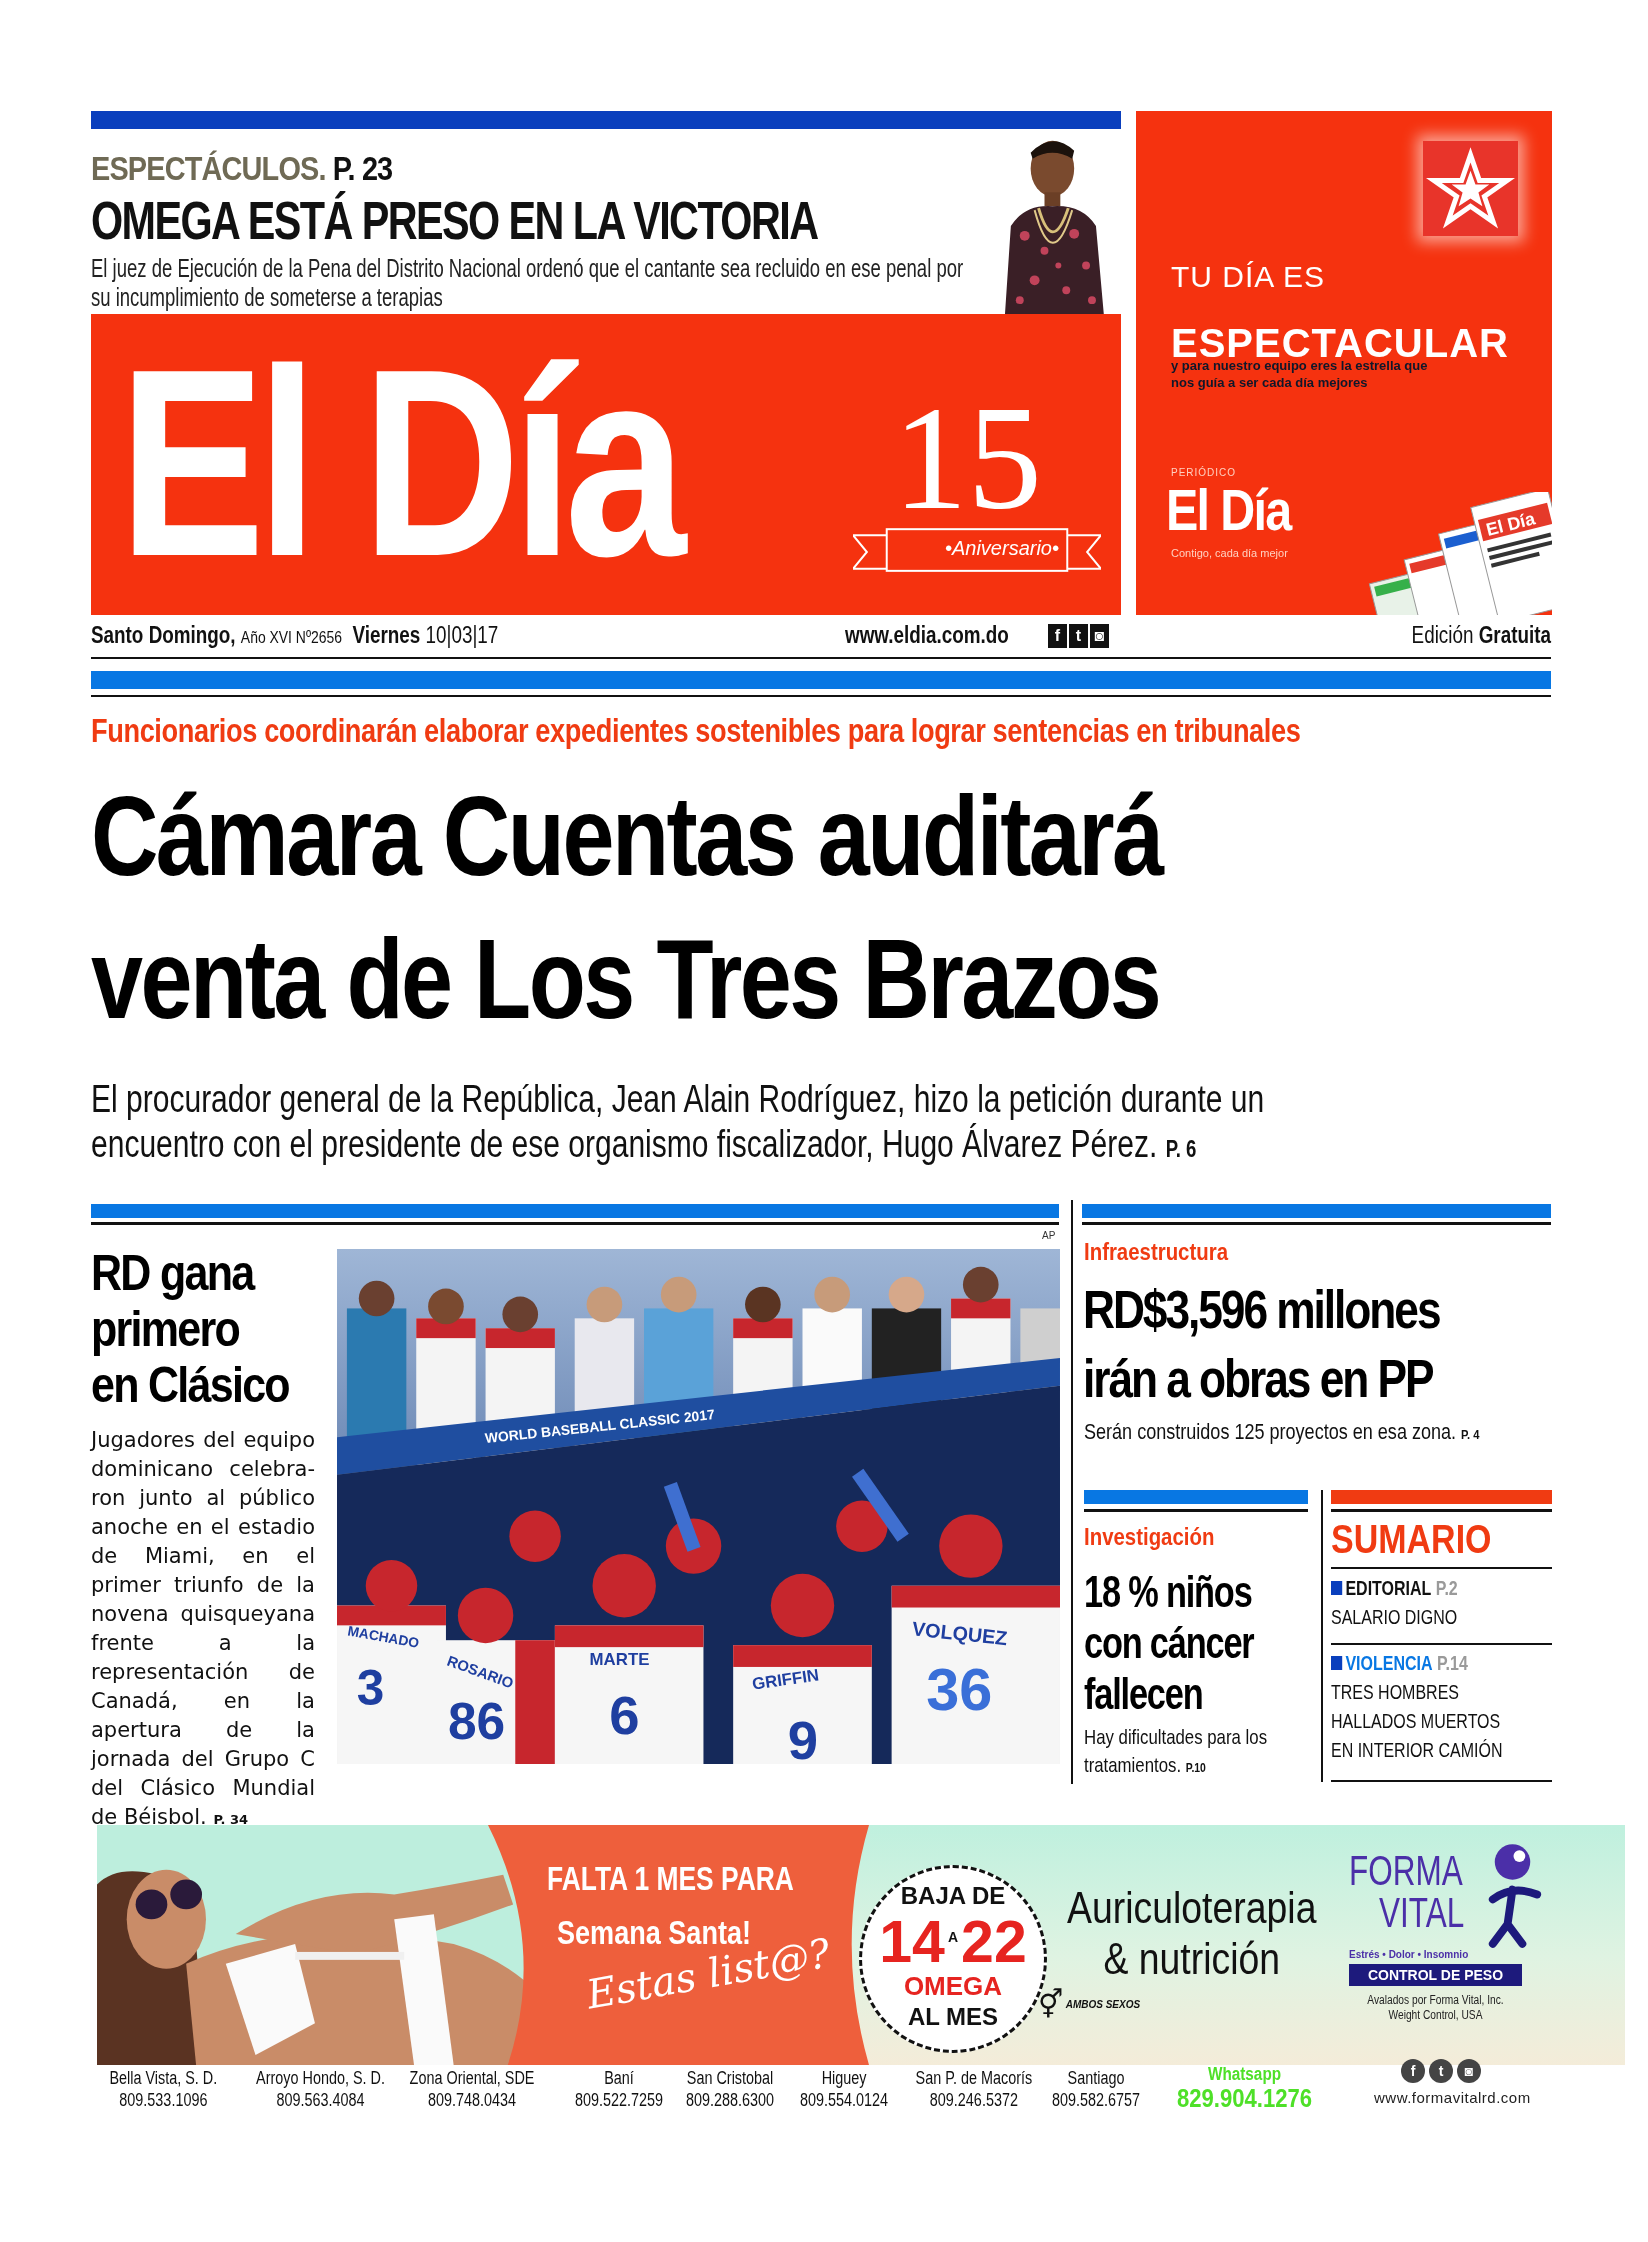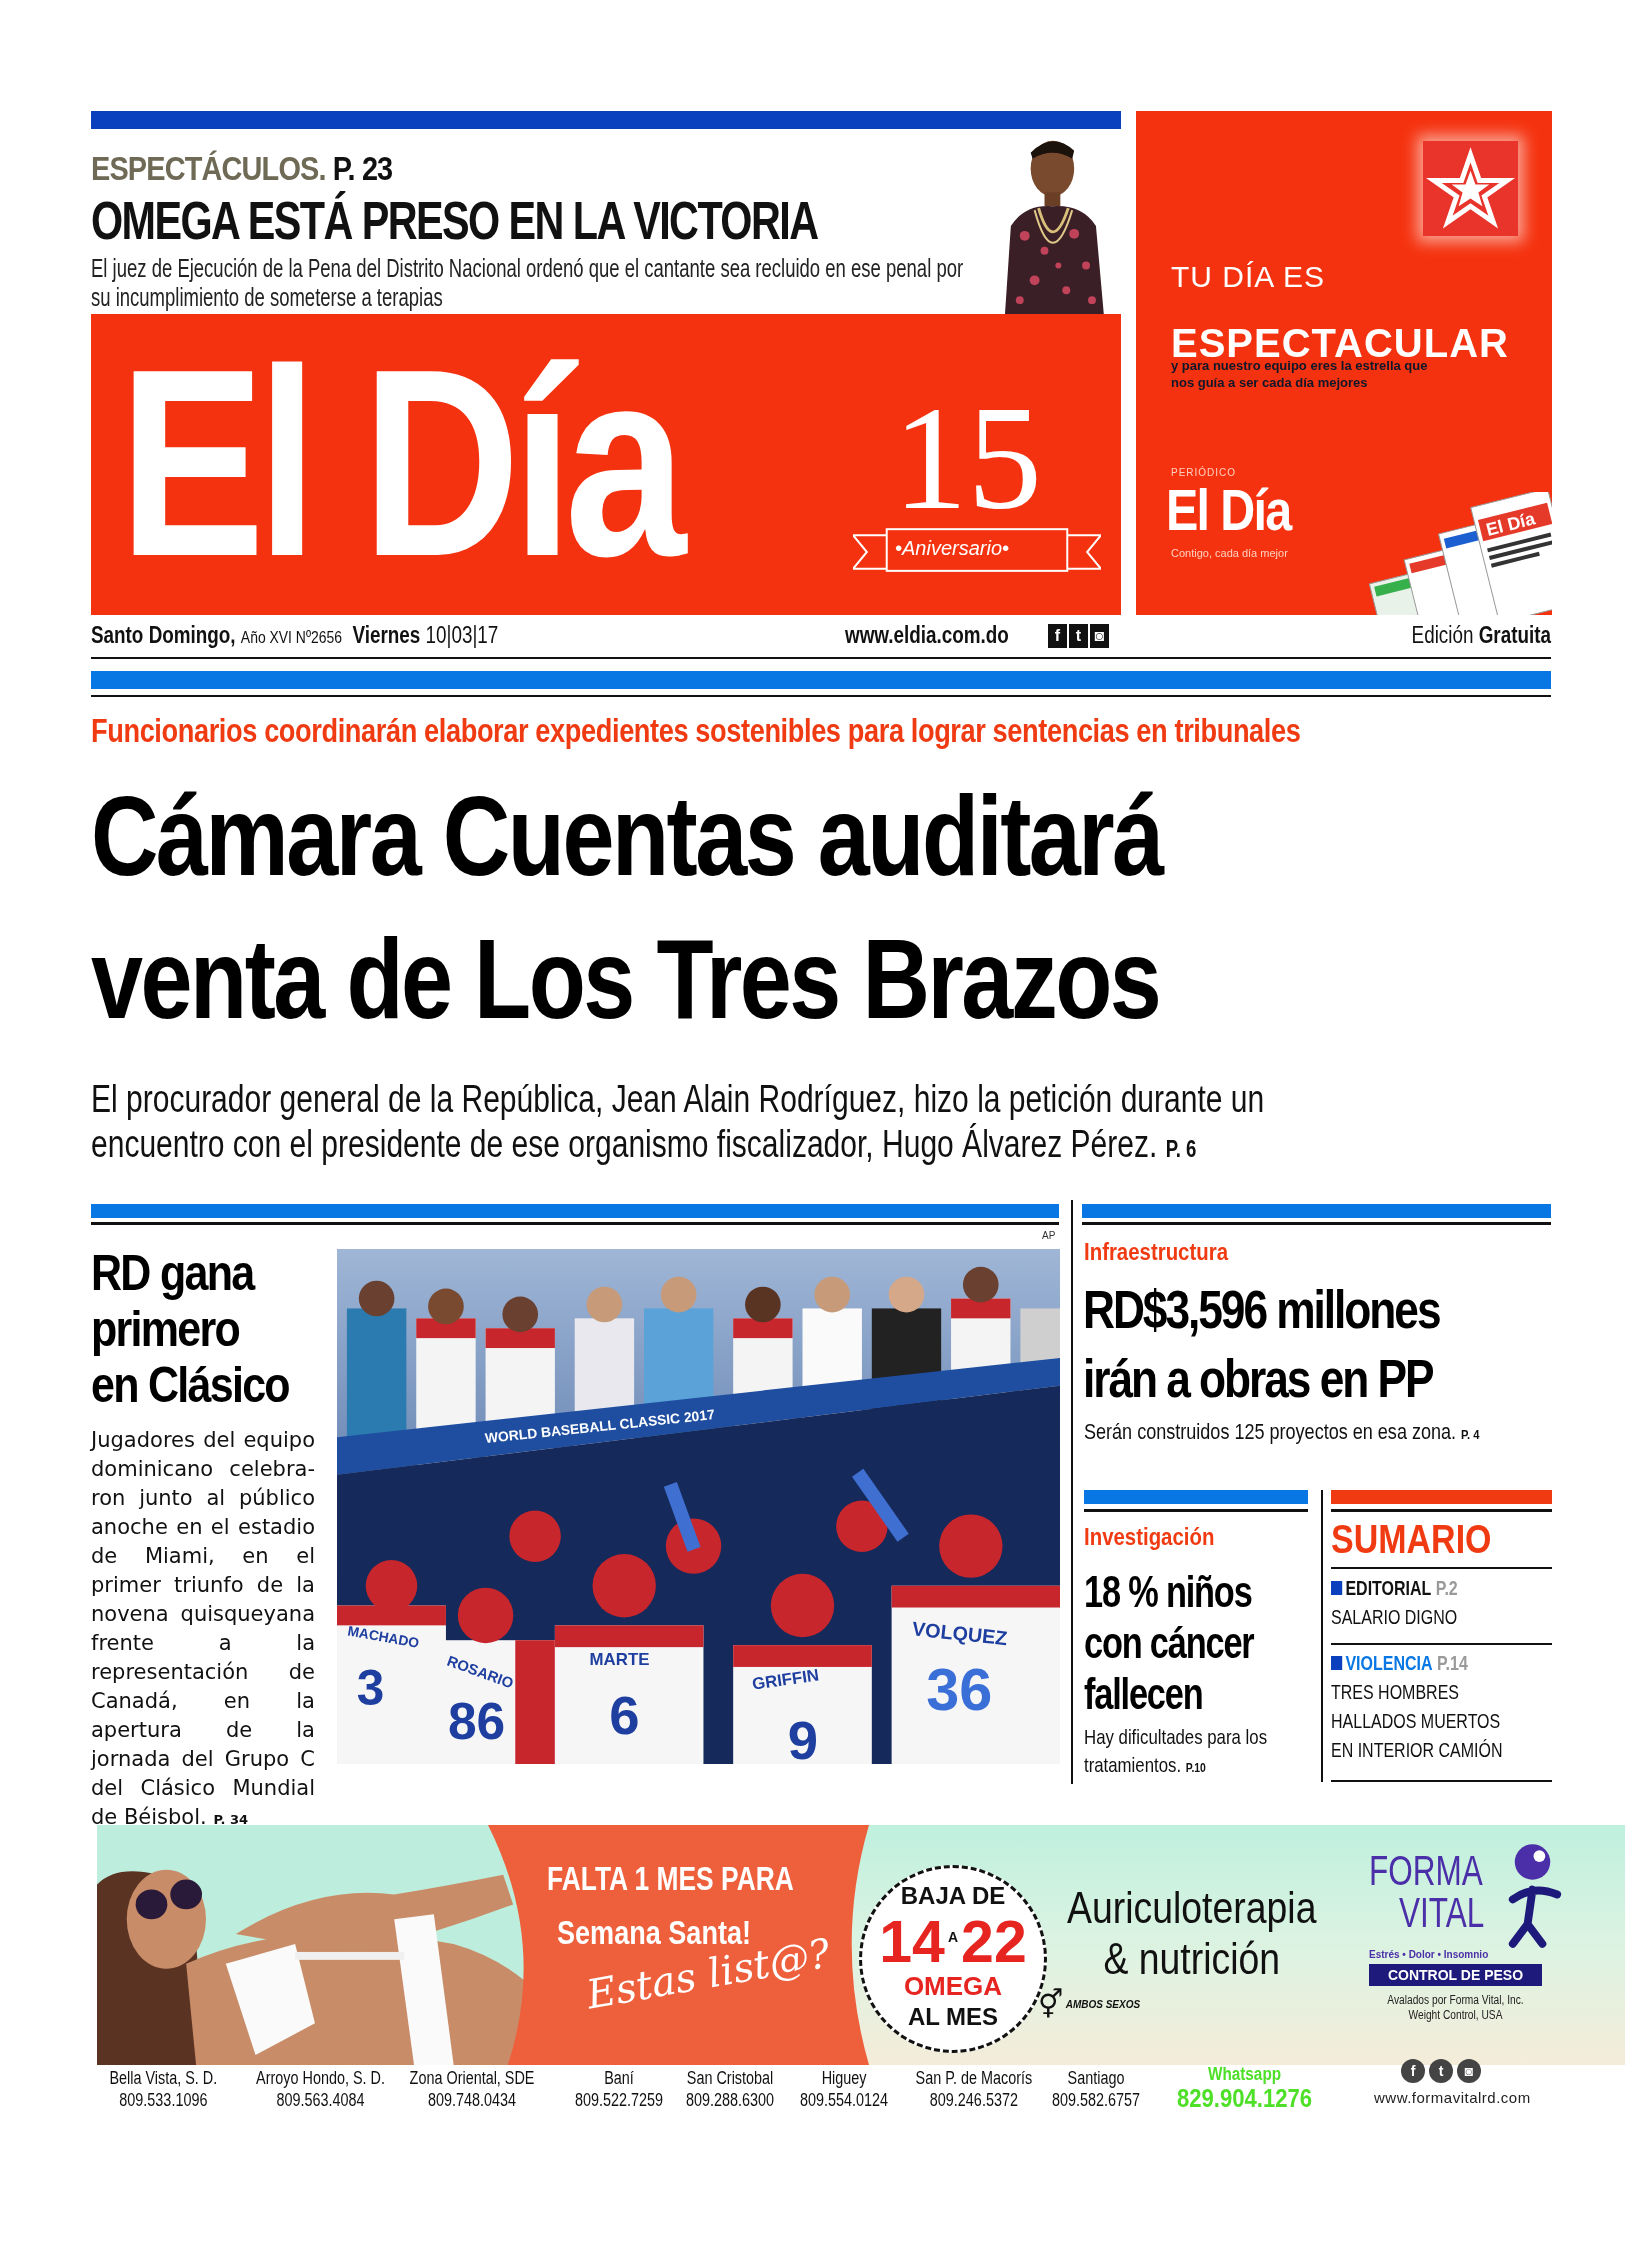--- a/index.html
+++ b/index.html
@@ -13,21 +13,21 @@
   .kicker-top .pg { color: #111; }
   .top-headline { left: 91px; top: 190px; font-size: 53px; font-weight: 700; color: #111; letter-spacing: -2px; transform: scaleX(0.78); transform-origin: left; white-space: nowrap; }
   .top-sub { left: 91px; top: 254px; width: 1188px; font-size: 25px; line-height: 29px; color: #222; transform: scaleX(0.74); transform-origin: left; }
   .omega-photo { left: 975px; top: 127px; width: 139px; height: 188px; }
 
   
   .masthead { left: 91px; top: 314px; width: 1030px; height: 301px; background: #f5320f; overflow: hidden; }
   .masthead-name { position: absolute; left: 28px; top: 0px; font-size: 267px; font-weight: 700; color: #fff; letter-spacing: -10px; line-height: 297px; transform: scaleX(0.82); transform-origin: left; white-space: nowrap; }
   .anniv-num { position: absolute; left: 802px; top: 69px; font-family: "Liberation Serif", serif; font-size: 149px; color: #fff; line-height: 149px; font-weight: 400; }
   .anniv-ribbon { position: absolute; left: 762px; top: 213px; width: 248px; height: 50px; }
-  .anniv-label { position: absolute; left: 804px; top: 223px; width: 164px; text-align: left; font-size: 20px; color: #fff; font-style: italic; }
+  .anniv-label { position: absolute; left: 804px; top: 223px; width: 164px; text-align: right; font-size: 20px; color: #fff; font-style: italic; }
 
   
   .promo { left: 1136px; top: 111px; width: 416px; height: 504px; background: #f5320f; overflow: hidden; }
   .promo-star-box { position: absolute; left: 287px; top: 30px; width: 95px; height: 95px; background: #e8342a; box-shadow: 0 0 14px 6px rgba(255,255,255,0.55); }
   .promo-line1 { position: absolute; left: 35px; top: 149px; font-size: 30px; color: #fff; letter-spacing: 1px; }
   .promo-line2 { position: absolute; left: 35px; top: 178px; font-size: 40px; font-weight: 700; color: #fff; letter-spacing: 1px; margin-top: 32px; }
   .promo-small { position: absolute; left: 35px; top: 246px; width: 257px; font-size: 13px; line-height: 17px; color: #0f172a; font-weight: 700; }
   .promo-label { position: absolute; left: 35px; top: 356px; font-size: 10px; color: #ffd0c0; letter-spacing: 1px; }
   .promo-brand { position: absolute; left: 30px; top: 366px; font-size: 57px; font-weight: 700; color: #fff; letter-spacing: -2px; transform: scaleX(0.85); transform-origin: left; }
   .promo-tagline { position: absolute; left: 35px; top: 436px; font-size: 11px; color: #ffd0c0; }
@@ -90,21 +90,21 @@
   .ad-woman { position: absolute; left: 0; top: 0; width: 535px; height: 240px; }
   .ad-banner { position: absolute; left: 391px; top: 0; width: 381px; height: 240px; }
   .ad-banner-t1 { position: absolute; left: 450px; top: 35px; font-size: 33px; font-weight: 700; color: #fff; transform: scaleX(0.8); transform-origin: left; white-space: nowrap; }
   .ad-banner-t2 { position: absolute; left: 460px; top: 89px; font-size: 33px; font-weight: 700; color: #fff; transform: scaleX(0.82); transform-origin: left; white-space: nowrap; }
   .ad-banner-t3 { position: absolute; left: 490px; top: 147px; font-family: "DejaVu Serif", serif; font-style: italic; font-size: 40px; color: #fff; transform: rotate(-10deg); transform-origin: left; white-space: nowrap; }
   .ad-circle { position: absolute; left: 762px; top: 40px; width: 188px; height: 188px; border-radius: 50%; border: 3px dashed #111; background: #fff; }
   .ad-c1 { position: absolute; left: 0; width: 100%; text-align: center; font-weight: 700; }
   .ad-aur { position: absolute; left: 970px; top: 57px; font-size: 44px; line-height: 51px; color: #111; text-align: center; transform: scaleX(0.85); transform-origin: left; white-space: nowrap; }
   .ad-sex { position: absolute; left: 941px; top: 163px; font-size: 10px; font-weight: 700; font-style: italic; }
   .ad-sex .g { font-size: 28px; font-style: normal; font-weight: 400; vertical-align: -6px; }
-  .ad-fv { position: absolute; left: 1252px; top: 15px; width: 198px; height: 208px; margin-left: 20px; }
+  .ad-fv { position: absolute; left: 1252px; top: 15px; width: 198px; height: 208px; }
   .ad-fv-name { position: absolute; left: 0; top: 10px; font-size: 42px; line-height: 42px; color: #4b2fa8; transform: scaleX(0.75); transform-origin: left; }
   .ad-fv-tag { position: absolute; left: 0; top: 109px; font-size: 10px; font-weight: 700; color: #4b2fa8; white-space: nowrap; }
   .ad-fv-ctrl { position: absolute; left: 0; top: 124px; width: 173px; height: 22px; background: #1d1a7c; color: #fff; font-size: 14px; font-weight: 700; text-align: center; line-height: 22px; }
   .ad-fv-aval { position: absolute; left: -10px; top: 153px; width: 193px; text-align: center; font-size: 12px; line-height: 15px; color: #222; transform: scaleX(0.85); }
 
   .ad-footer { left: 91px; top: 2067px; width: 1460px; height: 50px; }
   .branch { position: absolute; top: 0; text-align: center; font-size: 18px; line-height: 22px; color: #111; white-space: nowrap; transform: scaleX(0.8); }
   .wa { position: absolute; left: 1074px; top: -3px; text-align: center; white-space: nowrap; transform: scaleX(0.85); }
   .wa .l { font-size: 18px; font-weight: 700; color: #4ee028; }
   .wa .n { font-size: 26px; font-weight: 700; color: #4ee028; line-height: 26px; }

